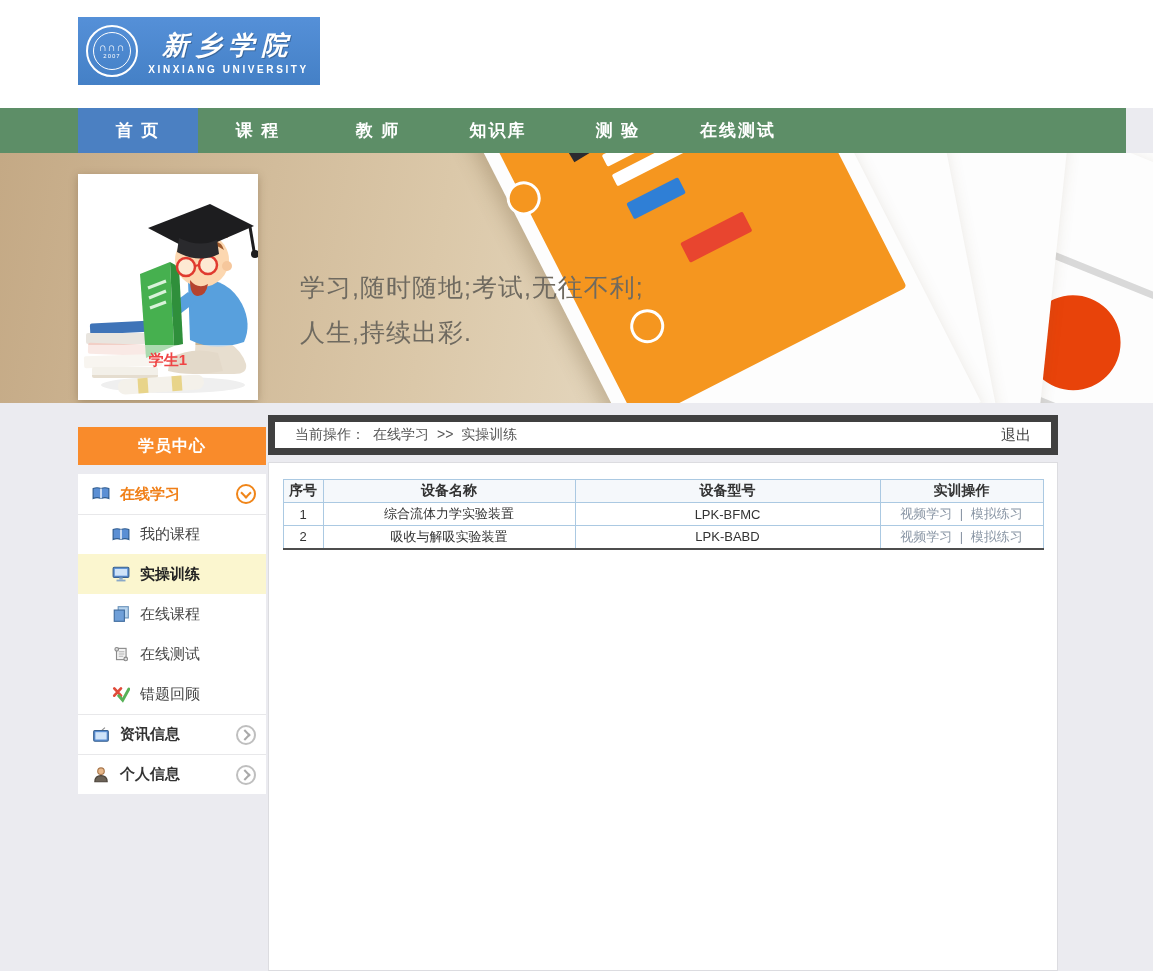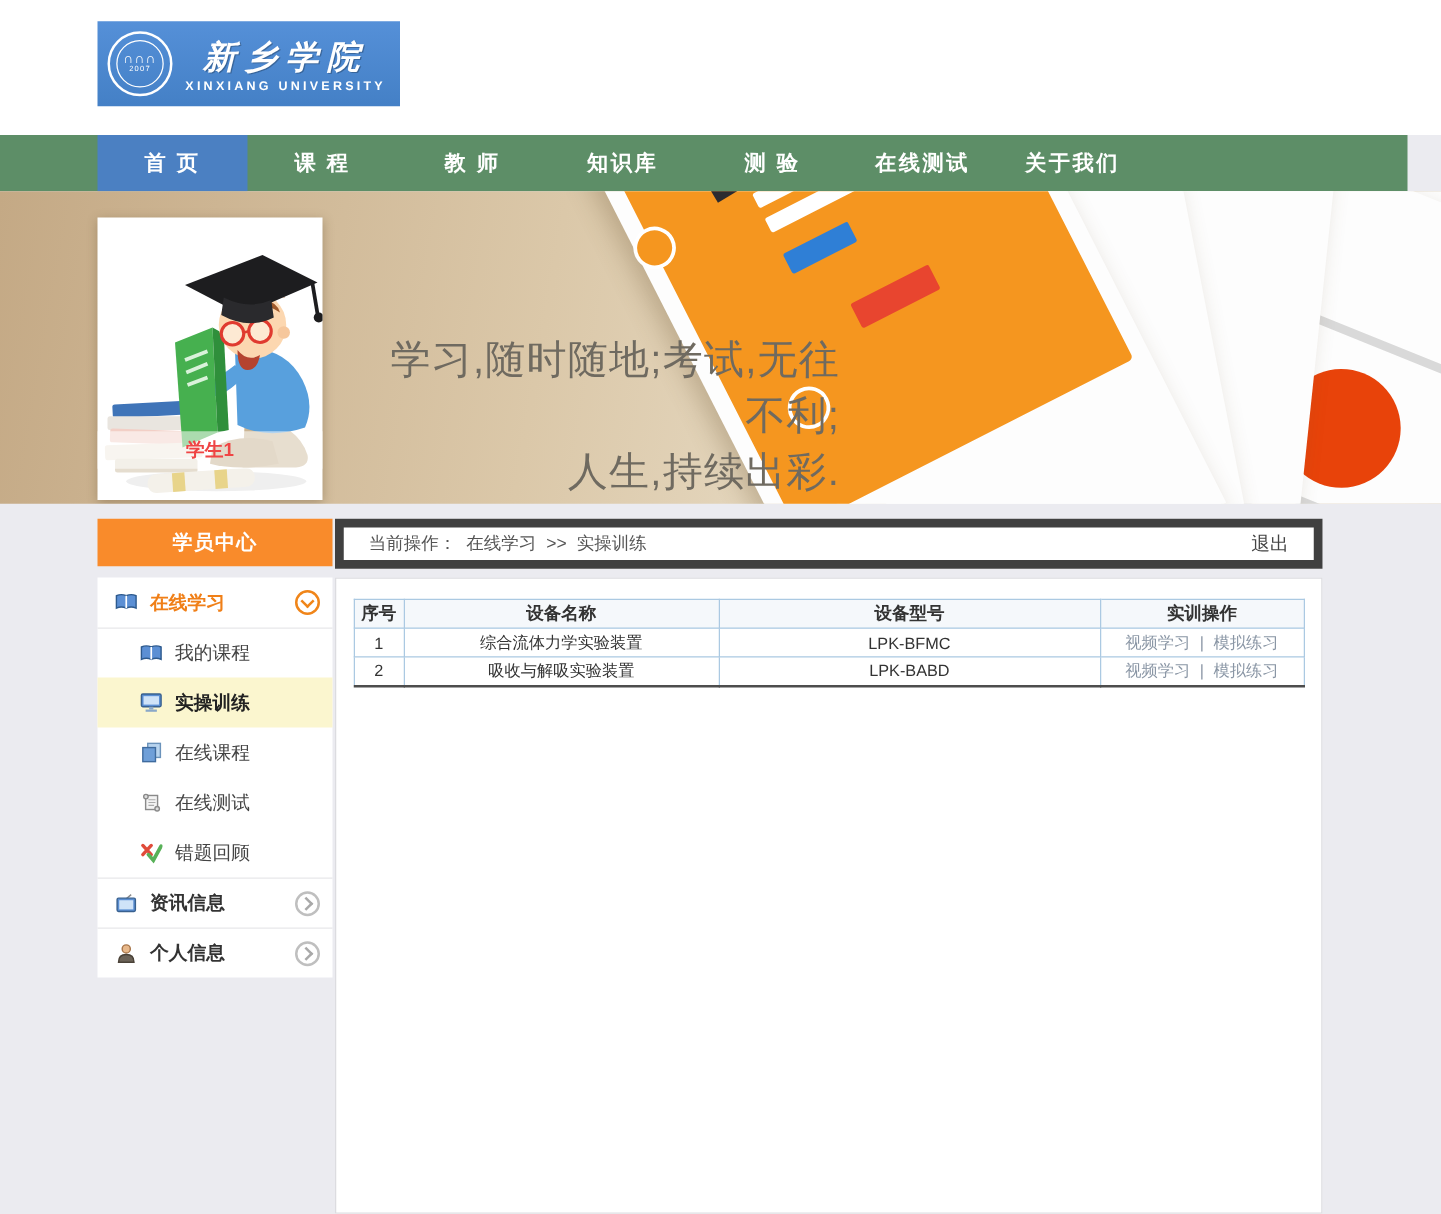--- a/index.html
+++ b/index.html
@@ -59,27 +59,27 @@
     clip-path:polygon(0 100%, 50% 0, 100% 100%); }
   .pline { position:absolute; height:7px; background:#d9d9d9; border-radius:2px; }
 
   .student-card { position:absolute; left:78px; top:21px; width:180px; height:226px; background:#fff;
     box-shadow:0 2px 8px rgba(90,70,40,0.35); z-index:10; }
   .student-card svg { width:100%; height:100%; display:block; }
   .student-band { position:absolute; left:0; right:0; bottom:25px; height:30px;
     background:rgba(255,255,255,0.55); display:flex; align-items:center; justify-content:center; }
   .student-band span { font-size:15px; font-weight:bold; color:#ef4444; }
 
-  .slogan { position:absolute; left:300px; top:112px; width:372px; z-index:20; text-align:right;
-    color:#6f6a60; font-size:32px; line-height:45px; letter-spacing:1px; }
+  .slogan { position:absolute; left:300px; top:112px; width:372px; z-index:20; 
+    color:#6f6a60; font-size:25px; line-height:45px; letter-spacing:1px; }
 
   
   .content-wrap { position:absolute; top:415px; left:78px; width:980px; }
 
-  .sidebar { position:absolute; left:0; top:0; width:188px; }
+  .sidebar { position:absolute; left:0; top:12px; width:188px; }
   .sidebar-title { height:38px; background:#f98b2b; color:#fff; font-size:16px; font-weight:bold;
     display:flex; align-items:center; justify-content:center; letter-spacing:1px; }
   .sidebar-menu { margin-top:9px; background:#fff; }
   .menu-item { height:40px; display:flex; align-items:center; cursor:pointer; font-size:15px; color:#444; }
   .menu-item .mi-icon { width:18px; height:18px; flex:0 0 auto; margin-right:10px; }
   .menu-item .mi-icon svg { width:18px; height:18px; display:block; }
   .menu-item.group { padding-left:14px; font-weight:bold; color:#333; }
   .menu-item.sub { padding-left:34px;font-family:Liberation Serif, serif; }
   .menu-item.group.online-study { color:#f07f17; }
   .menu-item.sub.active { background:#fbf6cf; font-weight:bold; color:#222; }
@@ -129,21 +129,20 @@
   </header>
 
   <nav class="main-nav">
     <div class="nav-inner">
       <a class="nav-item active">首 页</a>
       <a class="nav-item">课 程</a>
       <a class="nav-item">教 师</a>
       <a class="nav-item">知识库</a>
       <a class="nav-item">测 验</a>
       <a class="nav-item">在线测试</a>
-      <a class="nav-item">关于我们</a>
     </div>
   </nav>
 
   <div class="banner">
 
     <div class="paper paperE"></div>
     <div class="paper paperD">
       <div class="pD-circle"></div>
       <div class="pD-tri"></div>
       <div class="pline" style="right:40px; top:120px; width:130px;"></div>

